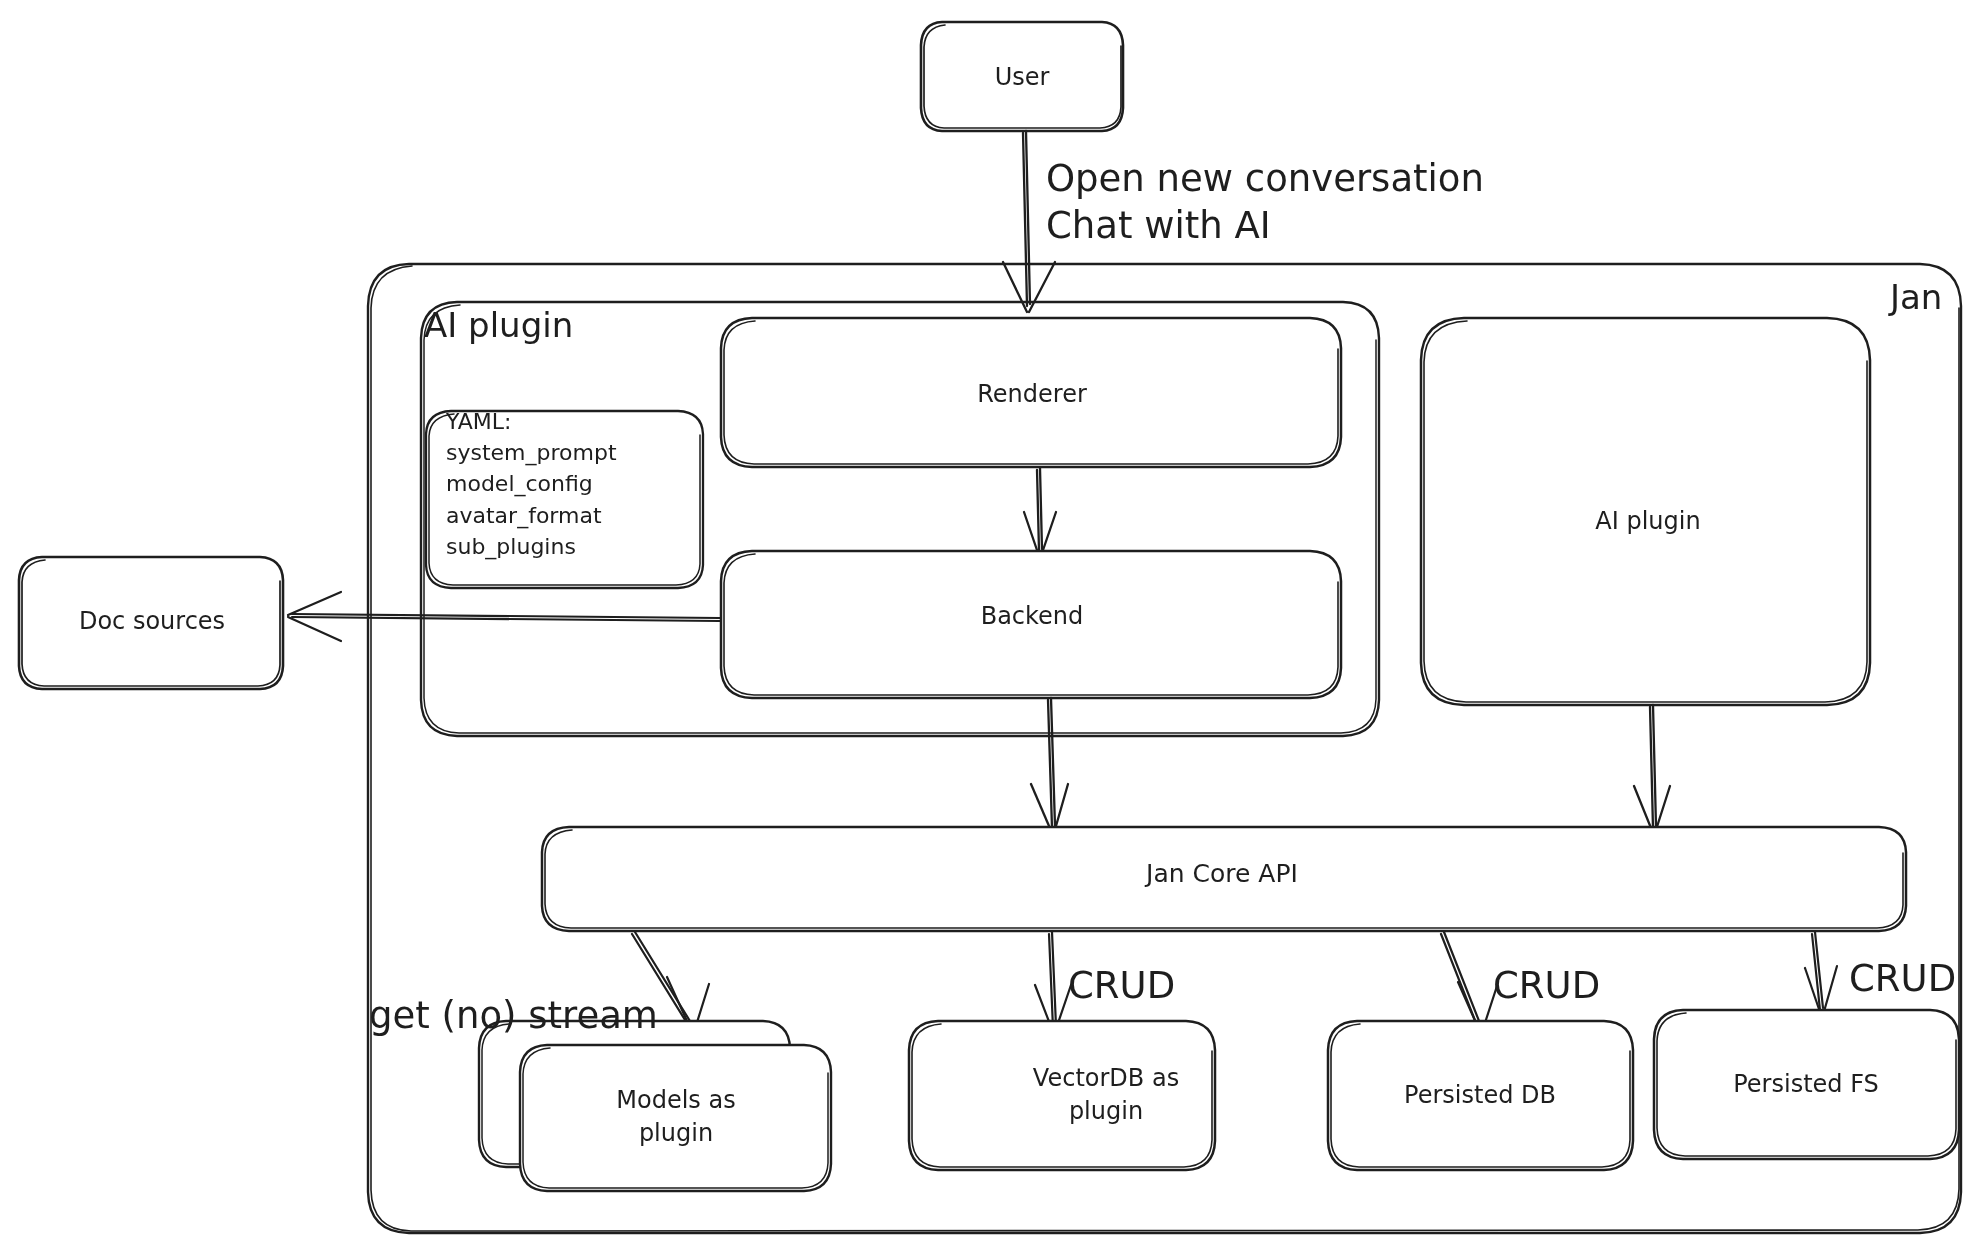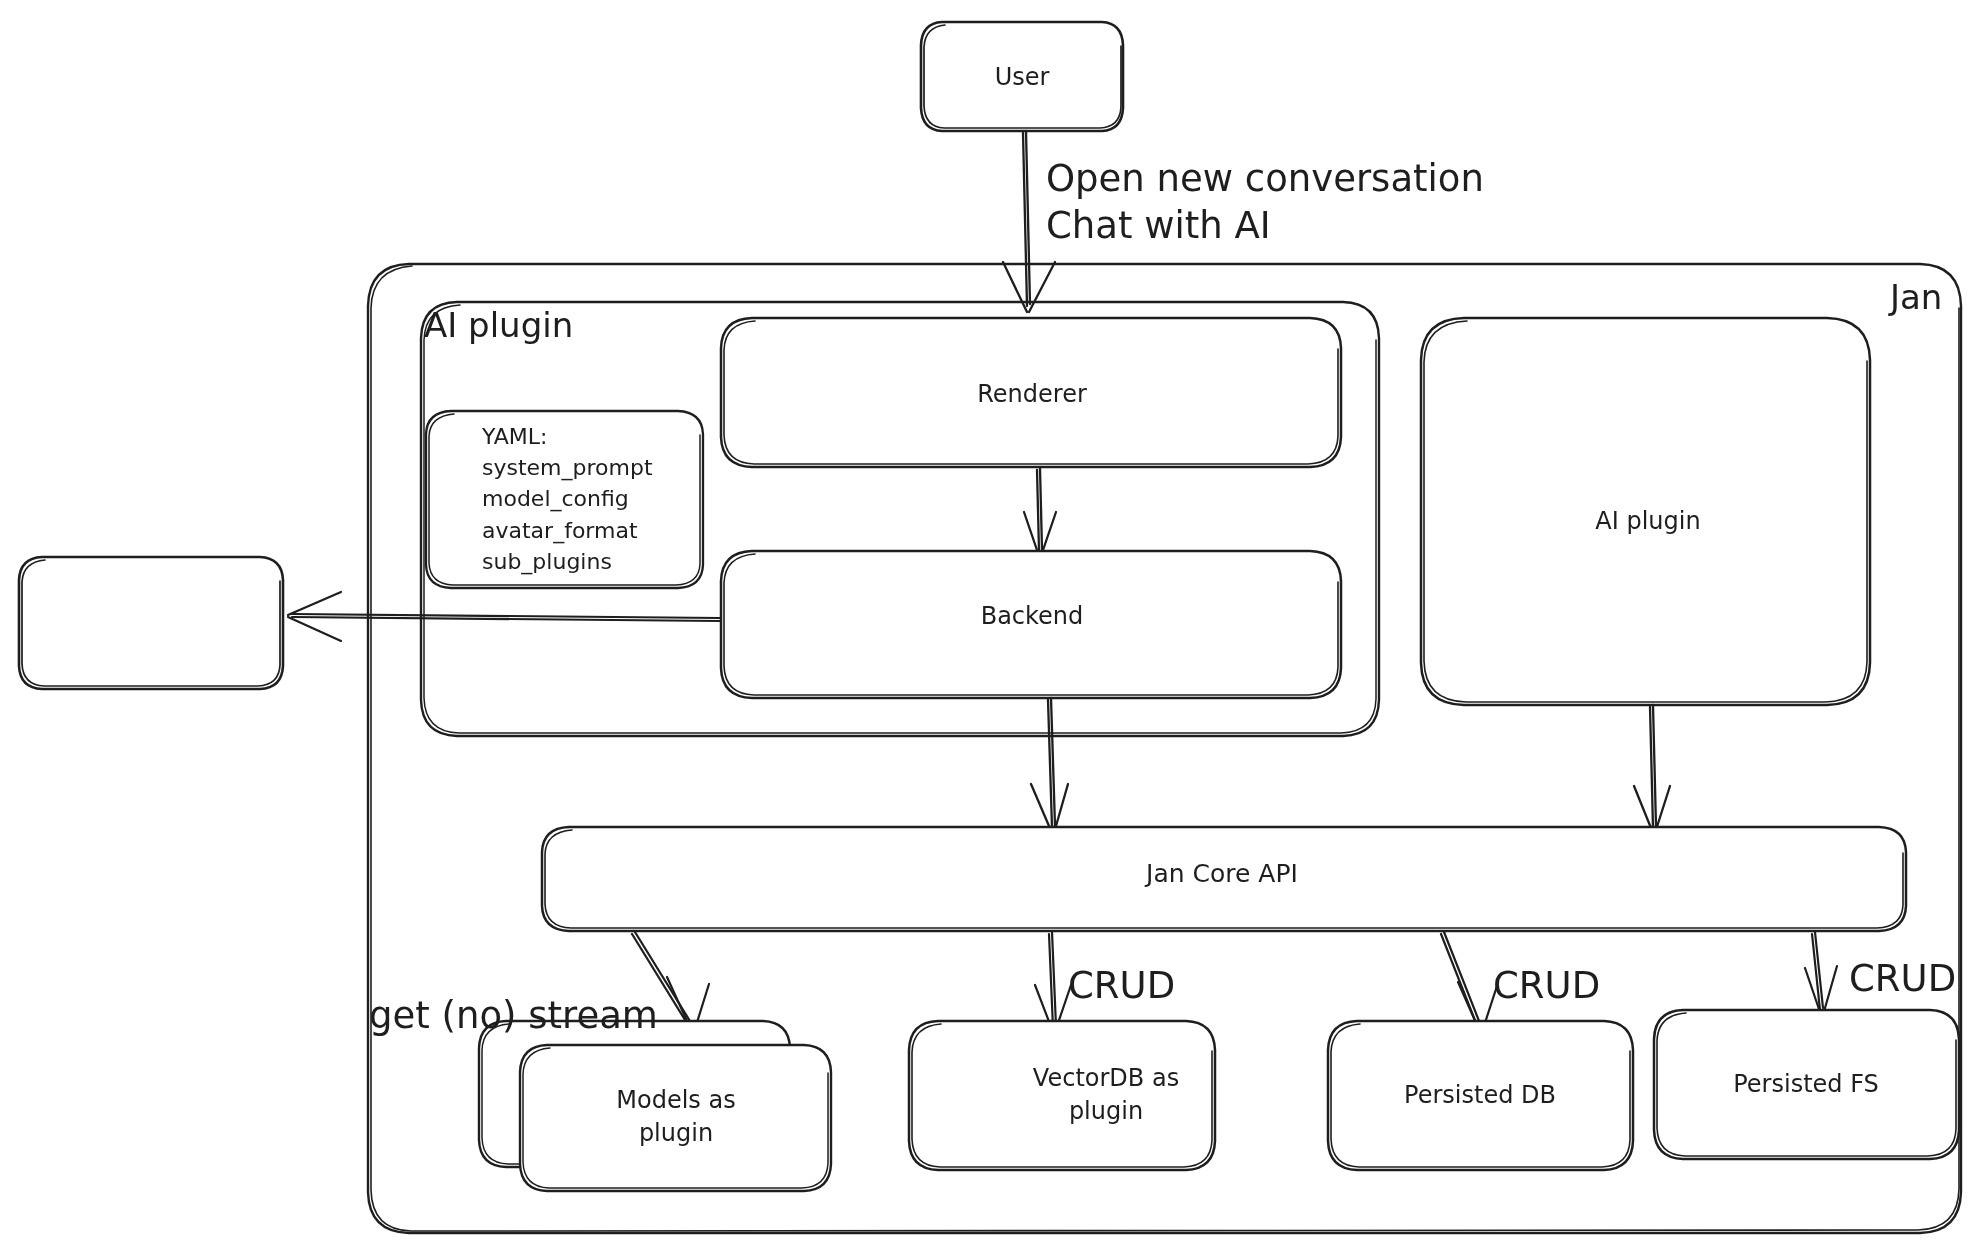--- a/index.html
+++ b/index.html
@@ -192,32 +192,33 @@
 
   <div class="lbl lbl-center t-node" style="left:1022px; top:77px;">User</div>
 
   <div class="lbl t-edge" style="left:1046px; top:155px;">Open new conversation
 Chat with AI</div>
 
   <div class="lbl t-group" style="left:1890px; top:276px;">Jan</div>
 
   <div class="lbl t-group" style="left:424px; top:304px;">AI plugin</div>
 
-  <div class="lbl t-yaml" style="left:446px; top:421px;margin-left:36px;">YAML:
+  <div class="lbl t-yaml" style="left:446px; top:406px;">YAML:
 system_prompt
 model_config
 avatar_format
 sub_plugins</div>
 
   <div class="lbl lbl-center t-node" style="left:1032px; top:394px;">Renderer</div>
 
   <div class="lbl lbl-center t-node" style="left:1032px; top:616px;">Backend</div>
 
   <div class="lbl lbl-center t-node" style="left:1648px; top:521px;">AI plugin</div>
 
+  <div class="lbl lbl-center t-node" style="left:152px; top:621px;">Doc sources</div>
 
   <div class="lbl lbl-center t-api" style="left:1222px; top:874px;">Jan Core API</div>
 
   <div class="lbl t-edge" style="left:369px; top:992px;">get (no) stream</div>
 
   <div class="lbl t-edge" style="left:1068px; top:962px;">CRUD</div>
 
   <div class="lbl t-edge" style="left:1493px; top:962px;">CRUD</div>
 
   <div class="lbl t-edge" style="left:1849px; top:955px;">CRUD</div>

